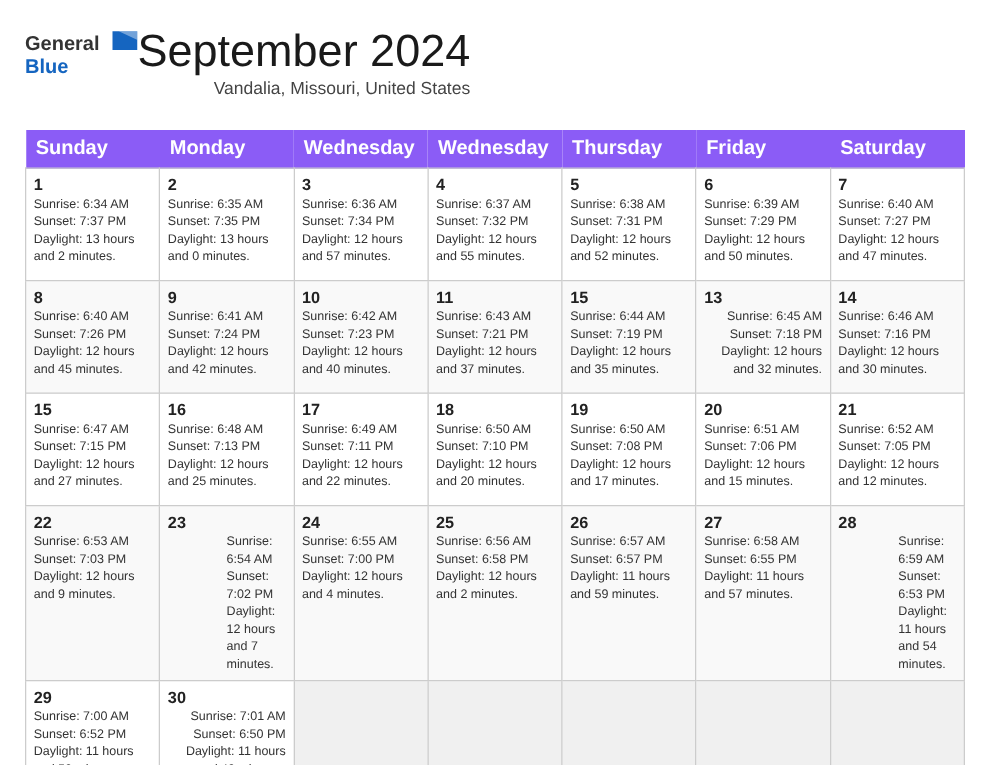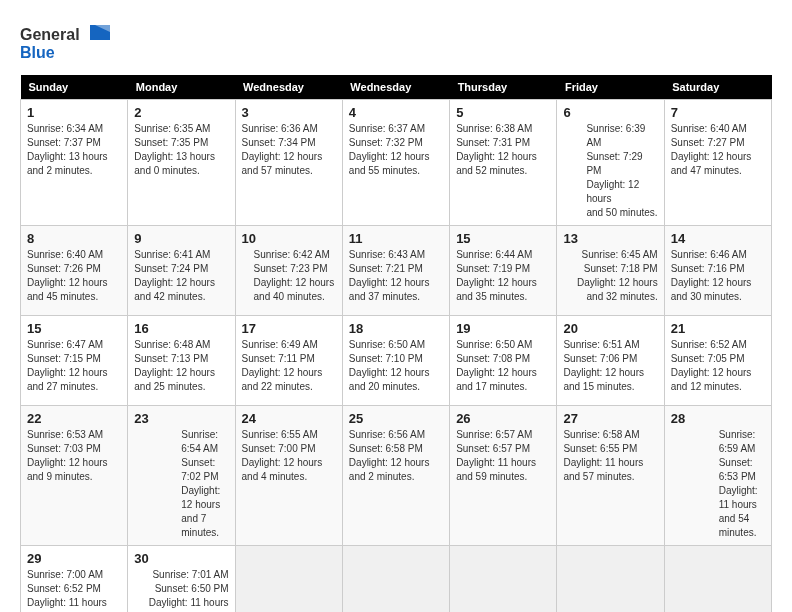--- a/index.html
+++ b/index.html
@@ -6,21 +6,21 @@
     body {
       font-family: Arial, sans-serif;
       background: #fff;
       width: 792px;
       min-height: 612px;
       padding: 20px;
     }
     .header {
       display: flex;
       align-items: flex-start;
-      margin-bottom: 10px;
+      margin-bottom: 26px;
     }
     .logo {
       display: flex;
       flex-direction: column;
       align-items: flex-start;
     }
     .title-area {
       text-align: right;
     }
     .month-title {
@@ -31,25 +31,25 @@
     .location {
       font-size: 14px;
       color: #444;
     }
     table {
       width: 100%;
       border-collapse: collapse;
       table-layout: fixed;
     }
     thead tr th {
-      background-color: #000000;
+      background-color: #8b5cf6;
       color: #fff;
       text-align: left;
       padding: 6px 8px;
-      font-size: 11px;
+      font-size: 16px;
       font-weight: bold;
     }
     tbody tr td {
       border: 1px solid #ccc;
       vertical-align: top;
       padding: 5px 6px;
       font-size: 10.5px;
       color: #222;
       height: 90px;
     }
@@ -75,20 +75,24 @@
 <body>
 
 <div class="header">
   <div class="logo">
     <svg width="90" height="45" viewBox="0 0 90 45">
       <text x="0" y="20" font-family="Arial" font-size="16" font-weight="bold" fill="#333">General</text>
       <text x="0" y="38" font-family="Arial" font-size="16" font-weight="bold" fill="#1565c0">Blue</text>
       <polygon points="70,5 90,5 90,20 70,20" fill="#1565c0"></polygon>
       <polygon points="75,5 90,5 90,12" fill="#fff" opacity="0.4"></polygon>
     </svg>
+  </div>
+  <div class="title-area">
+    <div class="month-title">September 2024</div>
+    <div class="location">Vandalia, Missouri, United States</div>
   </div>
 </div>
 
 <table>
   <thead>
     <tr>
       <th>Sunday</th>
       <th>Monday</th>
       <th>Wednesday</th>
       <th>Wednesday</th>
@@ -129,21 +133,21 @@
         </td>
         <td>
           <span class="day-num">5</span>
           <div class="day-info" style="white-space: pre-line;">Sunrise: 6:38 AM
 Sunset: 7:31 PM
 Daylight: 12 hours
 and 52 minutes.</div>
         </td>
         <td>
           <span class="day-num">6</span>
-          <div class="day-info" style="white-space: pre-line; margin-left: 23px;">Sunrise: 6:39 AM
+          <div class="day-info" style="white-space: pre-line;">Sunrise: 6:39 AM
 Sunset: 7:29 PM
 Daylight: 12 hours
 and 50 minutes.</div>
         </td>
         <td>
           <span class="day-num">7</span>
           <div class="day-info" style="white-space: pre-line;">Sunrise: 6:40 AM
 Sunset: 7:27 PM
 Daylight: 12 hours
 and 47 minutes.</div>
@@ -159,21 +163,21 @@
         </td>
         <td>
           <span class="day-num">9</span>
           <div class="day-info" style="white-space: pre-line;">Sunrise: 6:41 AM
 Sunset: 7:24 PM
 Daylight: 12 hours
 and 42 minutes.</div>
         </td>
         <td>
           <span class="day-num">10</span>
-          <div class="day-info" style="white-space: pre-line; margin-left: 12px;">Sunrise: 6:42 AM
+          <div class="day-info" style="white-space: pre-line;">Sunrise: 6:42 AM
 Sunset: 7:23 PM
 Daylight: 12 hours
 and 40 minutes.</div>
         </td>
         <td>
           <span class="day-num">11</span>
           <div class="day-info" style="white-space: pre-line;">Sunrise: 6:43 AM
 Sunset: 7:21 PM
 Daylight: 12 hours
 and 37 minutes.</div>

